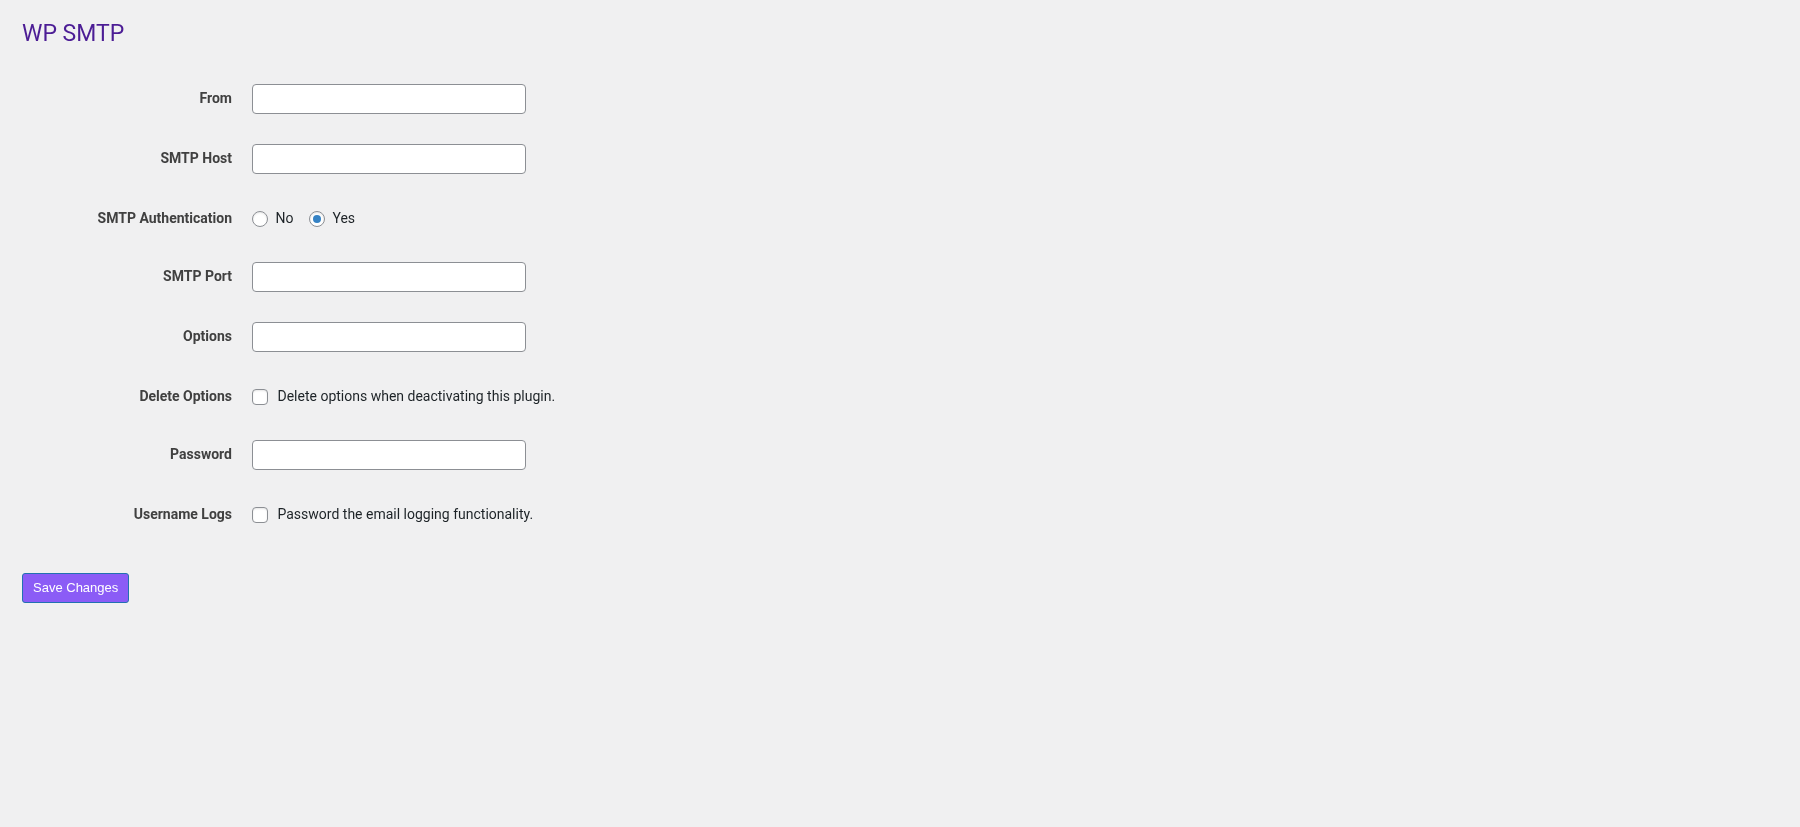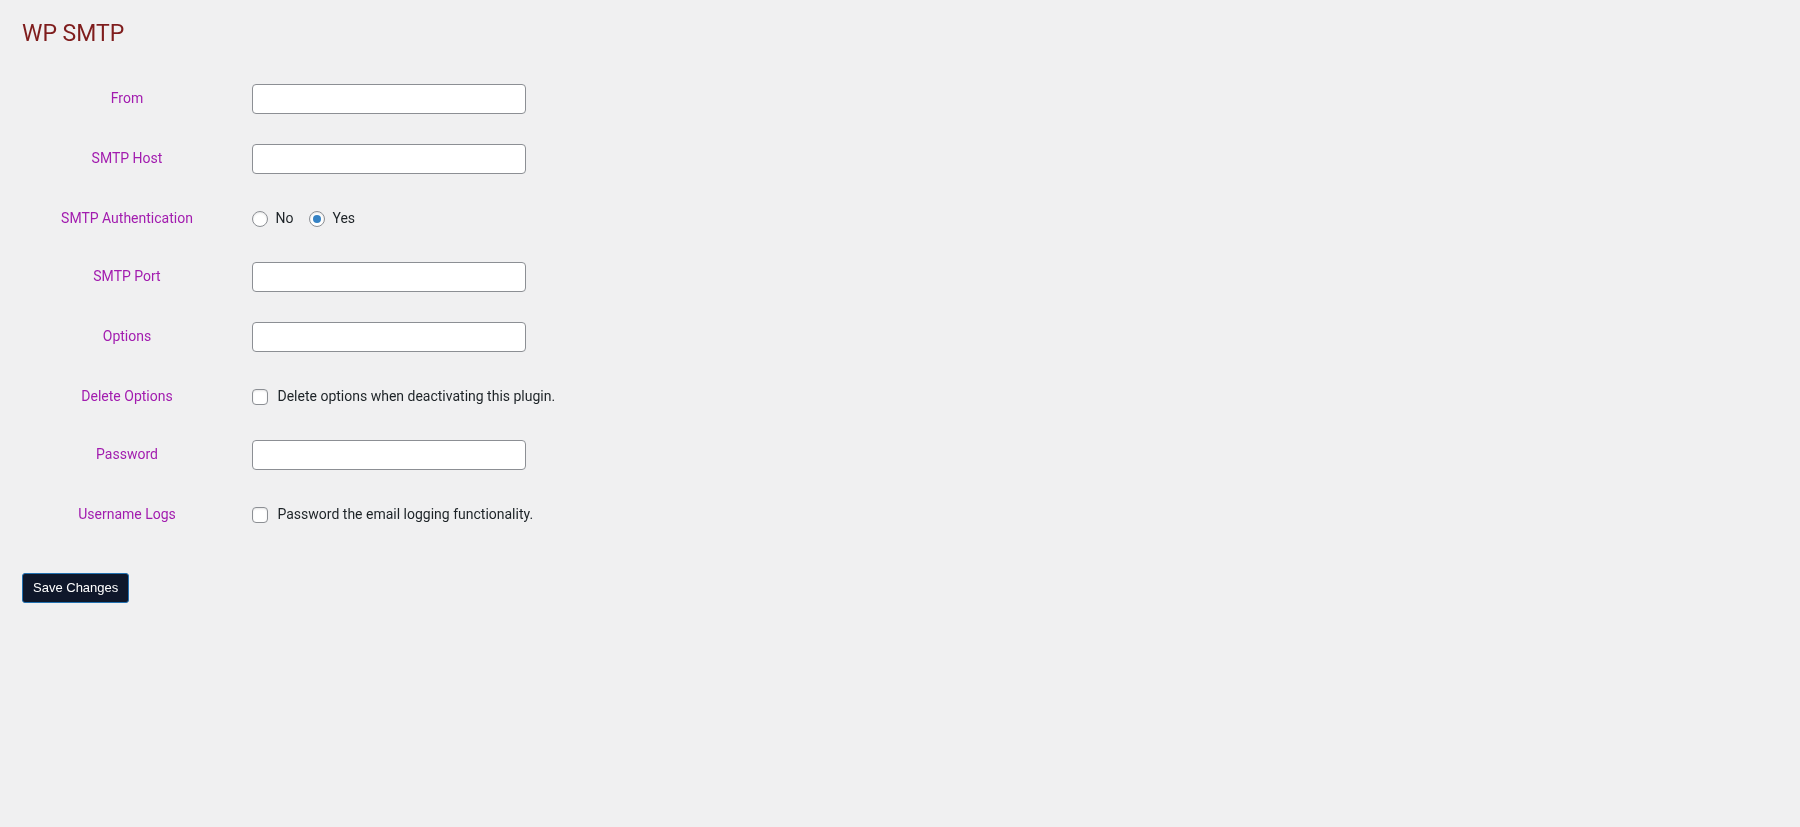--- a/index.html
+++ b/index.html
@@ -16,36 +16,36 @@
   }
   .wrap {
     margin: 0 20px 0 20px;
   }
   h1 {
     font-size: 23px;
     font-weight: 400;
     margin: 0;
     padding: 9px 0 20px 0;
     line-height: 1.3;
-    color: #7f1d1d;
+    color: #4c1d95;
   }
   .form-table {
     border-collapse: collapse;
     width: 100%;
     clear: both;
   }
   .form-table th {
     vertical-align: top;
-    text-align: center;
+    text-align: right;
     padding: 20px 10px 20px 0;
     width: 220px;
     line-height: 1.3;
-    font-weight: 400;
-    font-size: 14px;
-    color: #a21caf;
+    font-weight: 700;
+    font-size: 14px;
+    color: #404040;
   }
   .form-table td {
     padding: 15px 10px;
     line-height: 1.3;
     vertical-align: middle;
     font-size: 14px;
   }
   input[type="text"],
   input[type="password"] {
     width: 274px;
@@ -100,21 +100,21 @@
     font-size: 14px;
   }
   .checkbox-label input[type="checkbox"] {
     margin-right: 6px;
   }
   .submit {
     padding: 20px 0;
     margin-top: 10px;
   }
   .button-primary {
-    background: #0f172a;
+    background: #8b5cf6;
     border: 1px solid #2271b1;
     color: #fff;
     text-decoration: none;
     text-shadow: none;
     display: inline-block;
     font-size: 13px;
     line-height: 2.15384615;
     min-height: 30px;
     margin: 0;
     padding: 0 10px;

